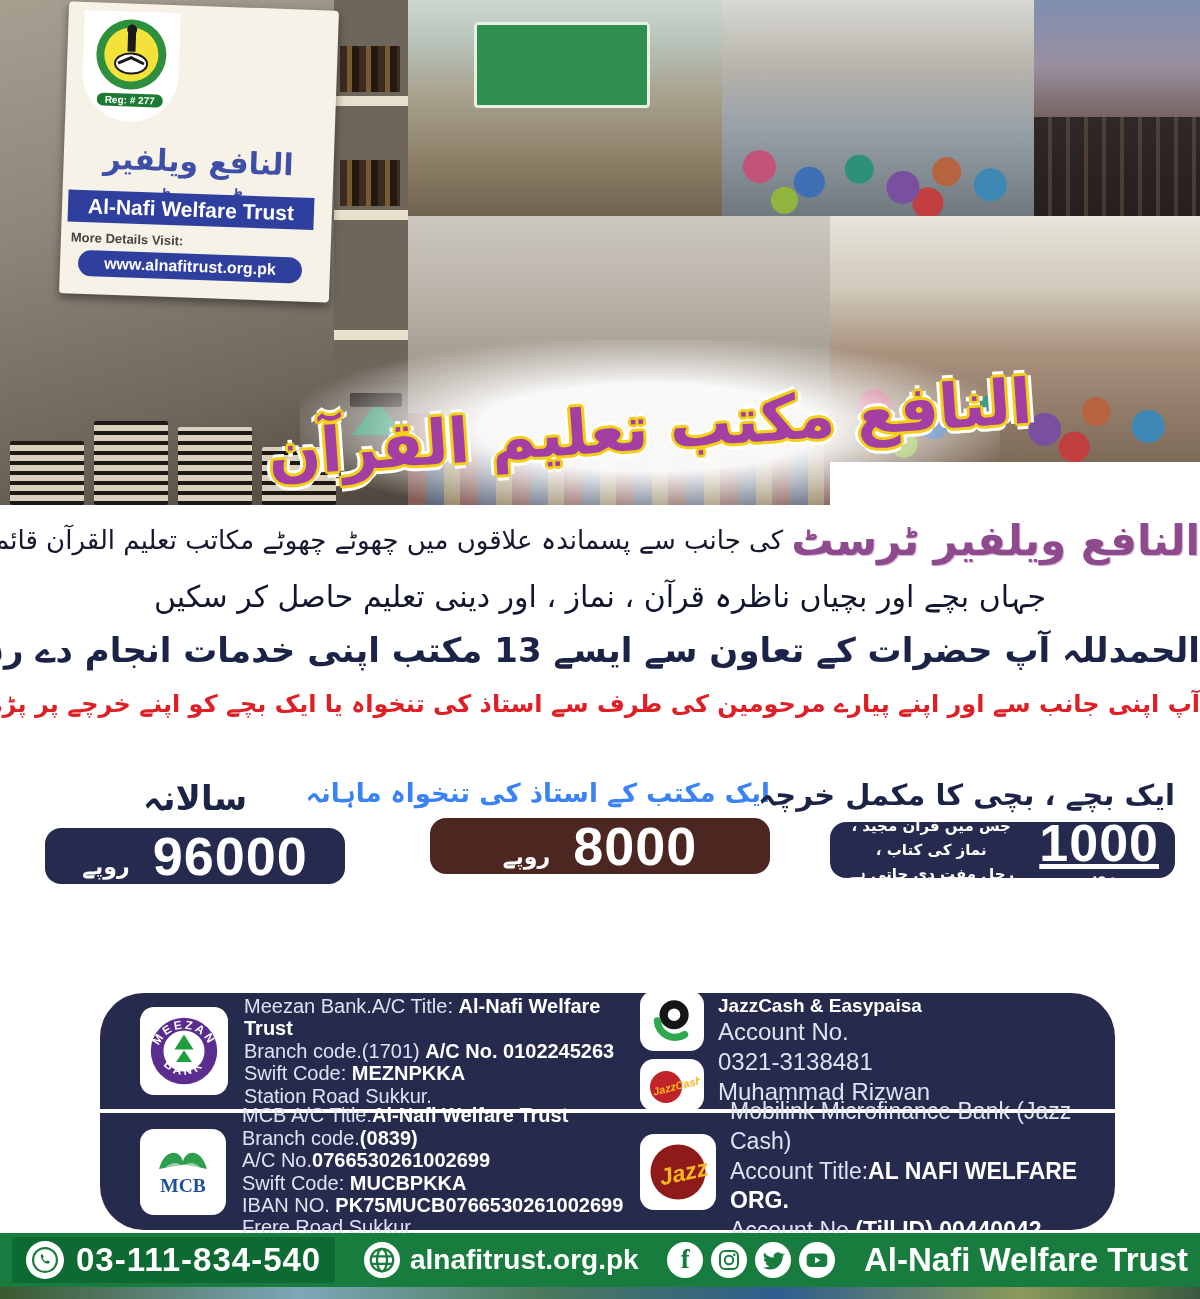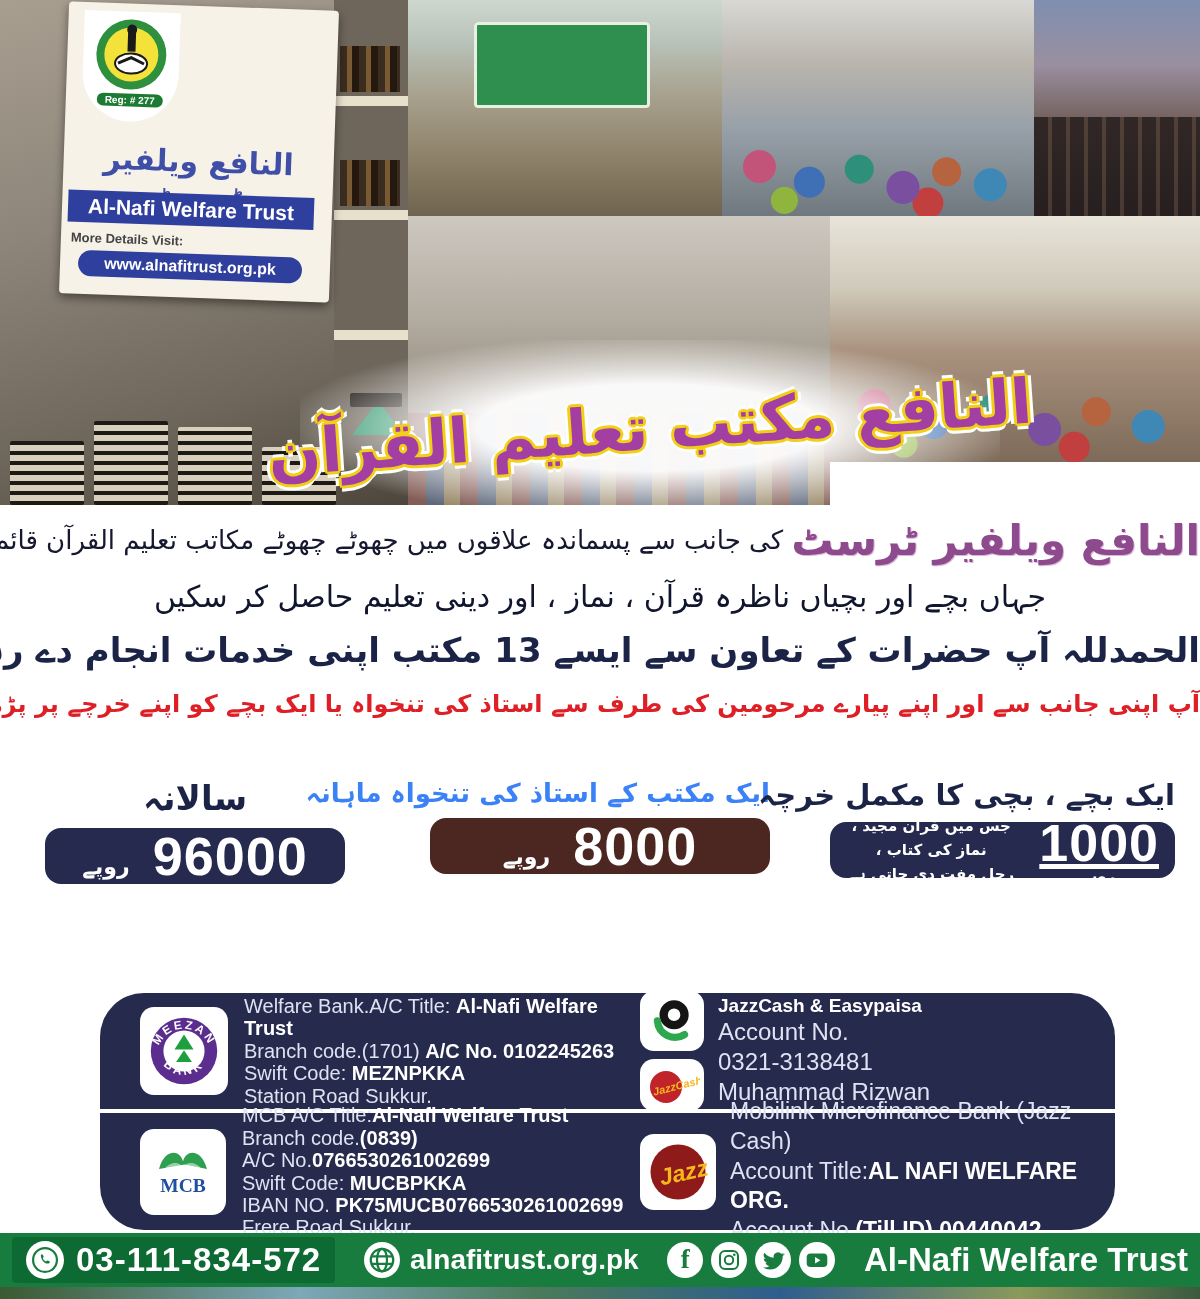--- a/index.html
+++ b/index.html
@@ -250,21 +250,21 @@
             </defs>
             <text font-size="7.5" fill="#fff" font-weight="bold" letter-spacing="1.5">
               <textPath href="#mtop" startOffset="50%" text-anchor="middle">MEEZAN</textPath>
             </text>
             <text font-size="7.5" fill="#fff" font-weight="bold" letter-spacing="2">
               <textPath href="#mbot" startOffset="50%" text-anchor="middle">BANK</textPath>
             </text>
           </svg>
         </div>
         <div class="bank-lines">
-          <div><span>Welfare Bank.A/C Title: </span><span class="b">Al-Nafi Welfare Trust</span></div>
+          <div><span>Meezan Bank.A/C Title: </span><span class="b">Al-Nafi Welfare Trust</span></div>
           <div><span>Branch code.(1701) </span><span class="b">A/C No. 0102245263</span></div>
           <div><span>Swift Code: </span><span class="b">MEZNPKKA</span></div>
           <div><span>Station Road Sukkur.</span><span class="b"></span></div>
         </div>
       </div>
       <div class="pcell-r">
         <div class="logo-stack">
           <div class="logo-tile" style="width:64px;height:60px">
             <svg width="50" height="50" viewBox="0 0 48 48">
               <circle cx="26" cy="18" r="10" fill="none" stroke="#151515" stroke-width="8"></circle>
@@ -322,21 +322,21 @@
   </div>
 
   <div class="footer">
     <div class="phone-box">
       <div class="wa-circle">
         <svg width="26" height="26" viewBox="0 0 24 24">
           <circle cx="12" cy="12" r="11" fill="none" stroke="#187c3e" stroke-width="2"></circle>
           <path d="M8.2 7.3c.3-.7 1.5-.8 1.8-.1l.7 1.5c.2.4-.1.8-.4 1.1-.3.3-.4.6-.2 1 .5 1 1.3 1.8 2.3 2.3.4.2.7.1 1-.2.3-.3.7-.6 1.1-.4l1.5.7c.7.3.6 1.5-.1 1.8-3.4 1.5-8.2-3.3-7.7-7.7z" fill="#187c3e"></path>
         </svg>
       </div>
-      <span class="txt">03-111-834-572</span>
+      <span class="txt">03-111-834-540</span>
     </div>
     <div class="site-grp">
       <div class="sc">
         <svg width="30" height="30" viewBox="0 0 24 24" fill="none" stroke="#187c3e" stroke-width="1.8">
           <circle cx="12" cy="12" r="9"></circle>
           <ellipse cx="12" cy="12" rx="4" ry="9"></ellipse>
           <path d="M3.5 9h17M3.5 15h17"></path>
         </svg>
       </div>
       <span class="txt">alnafitrust.org.pk</span>

